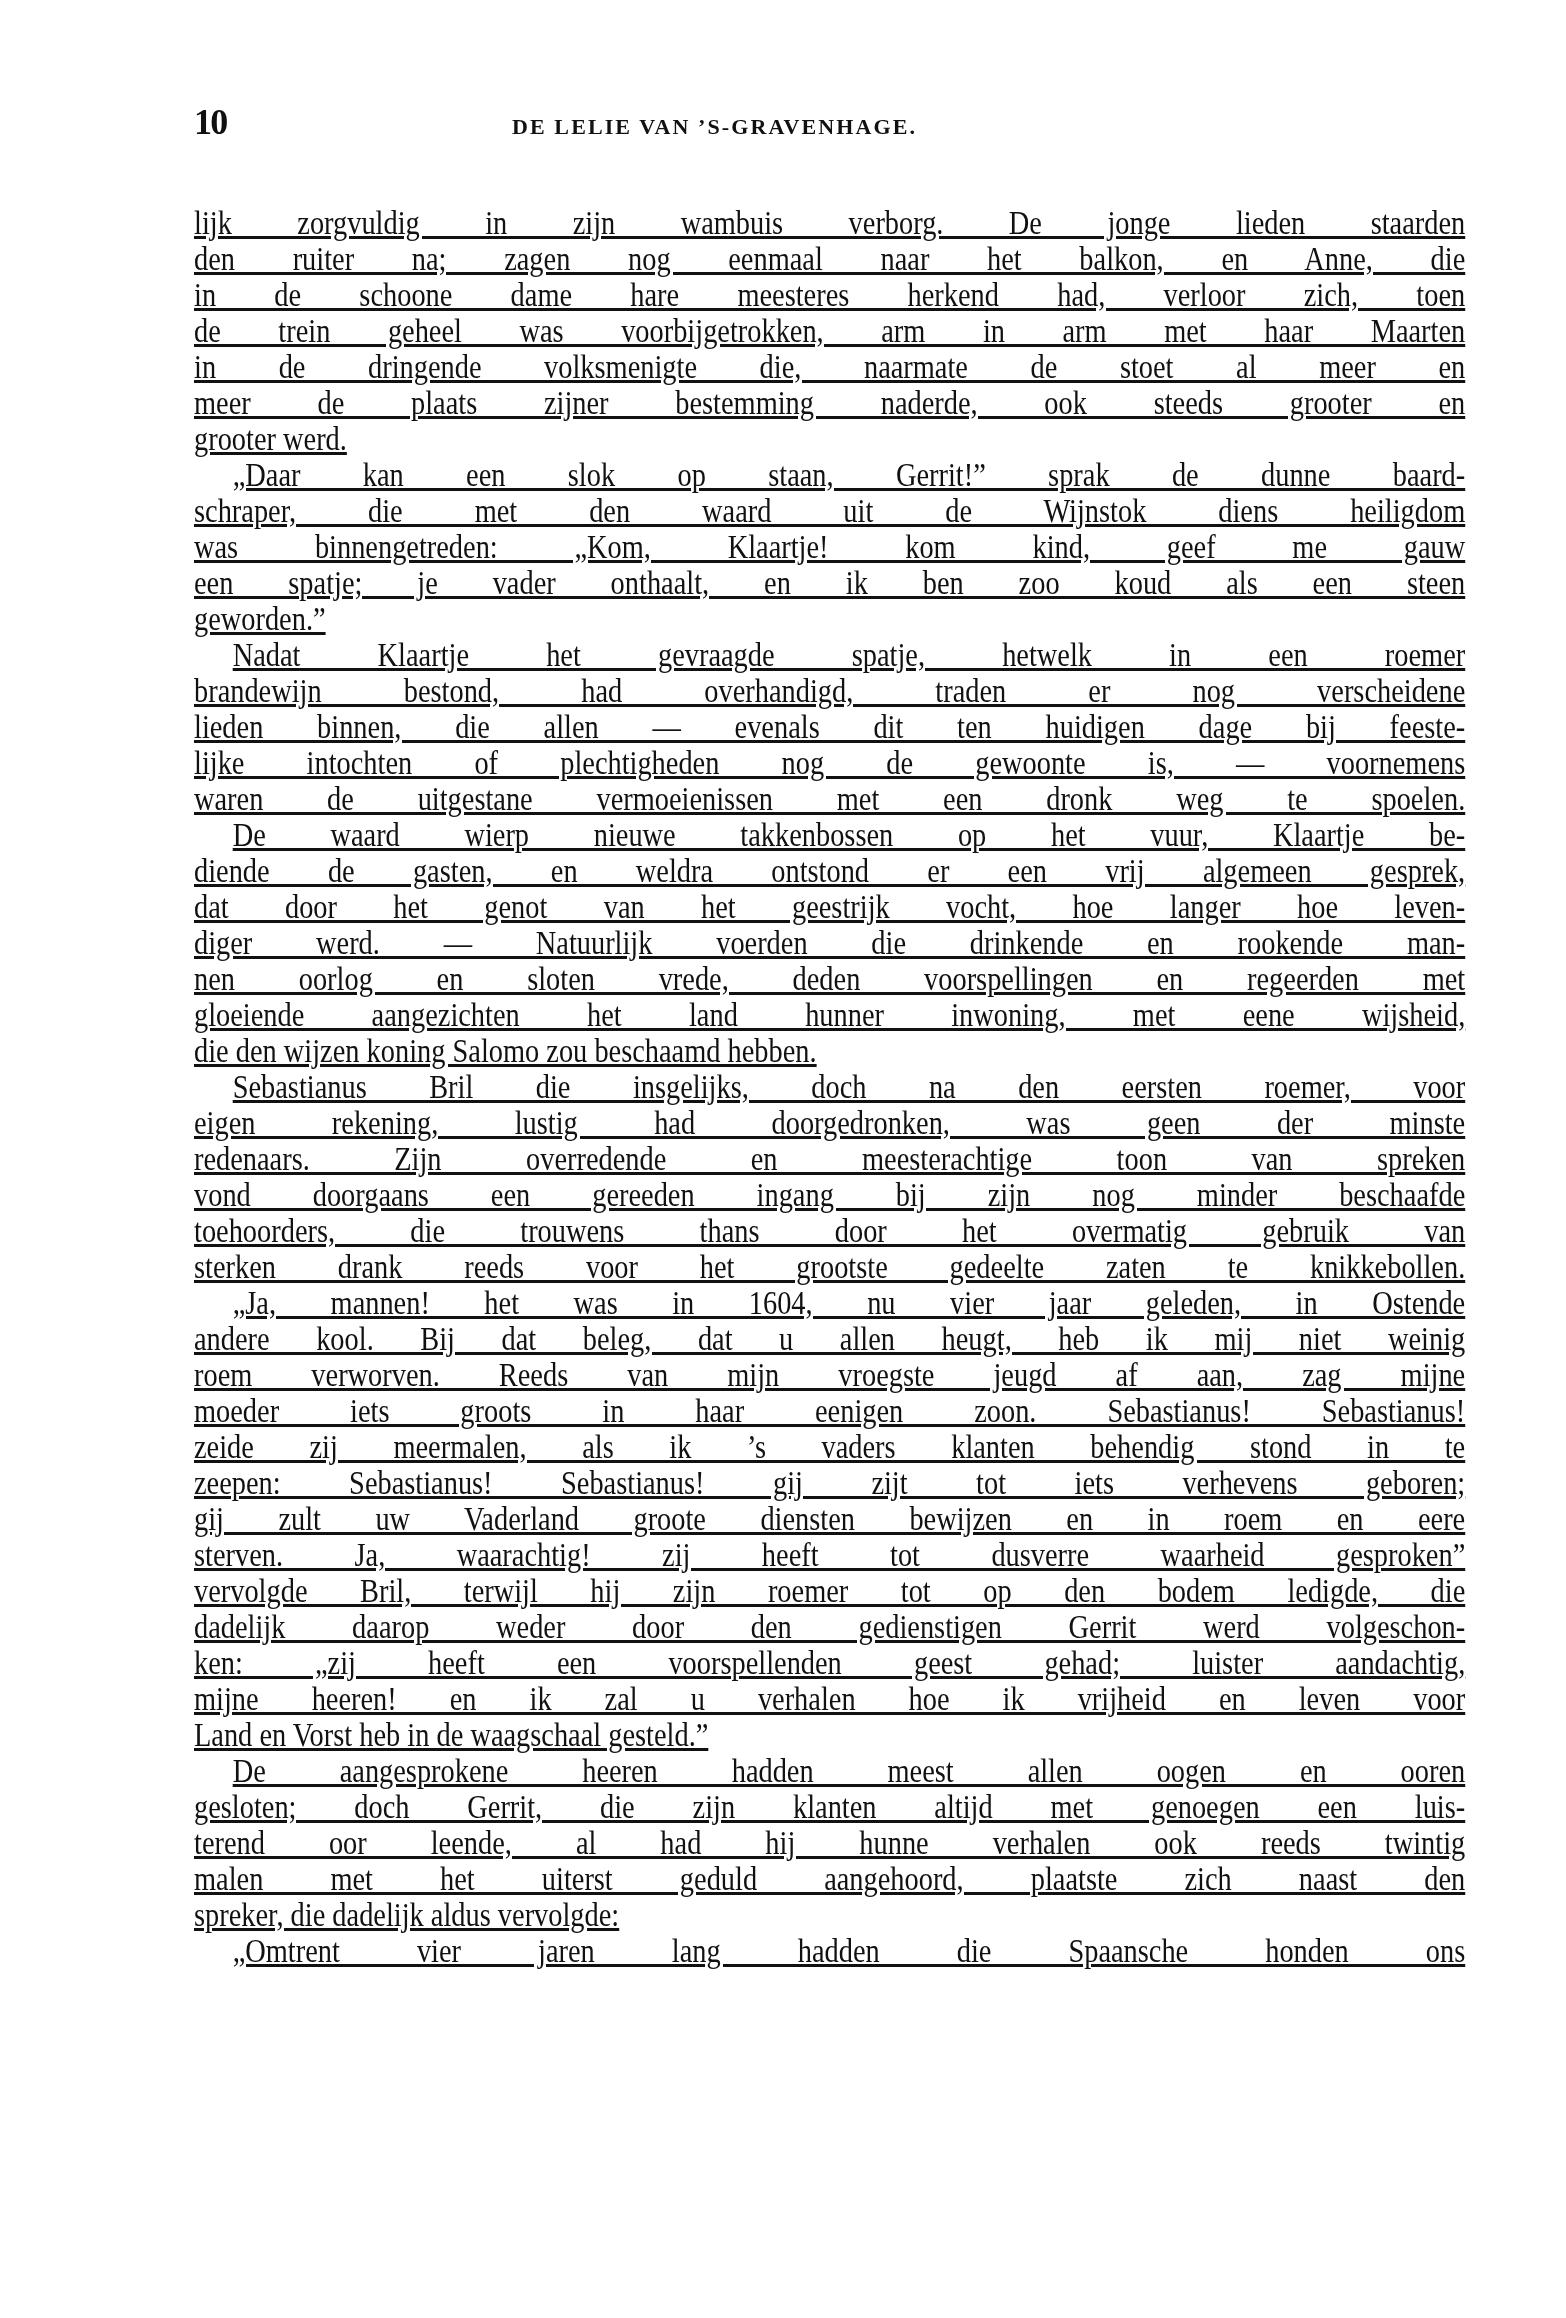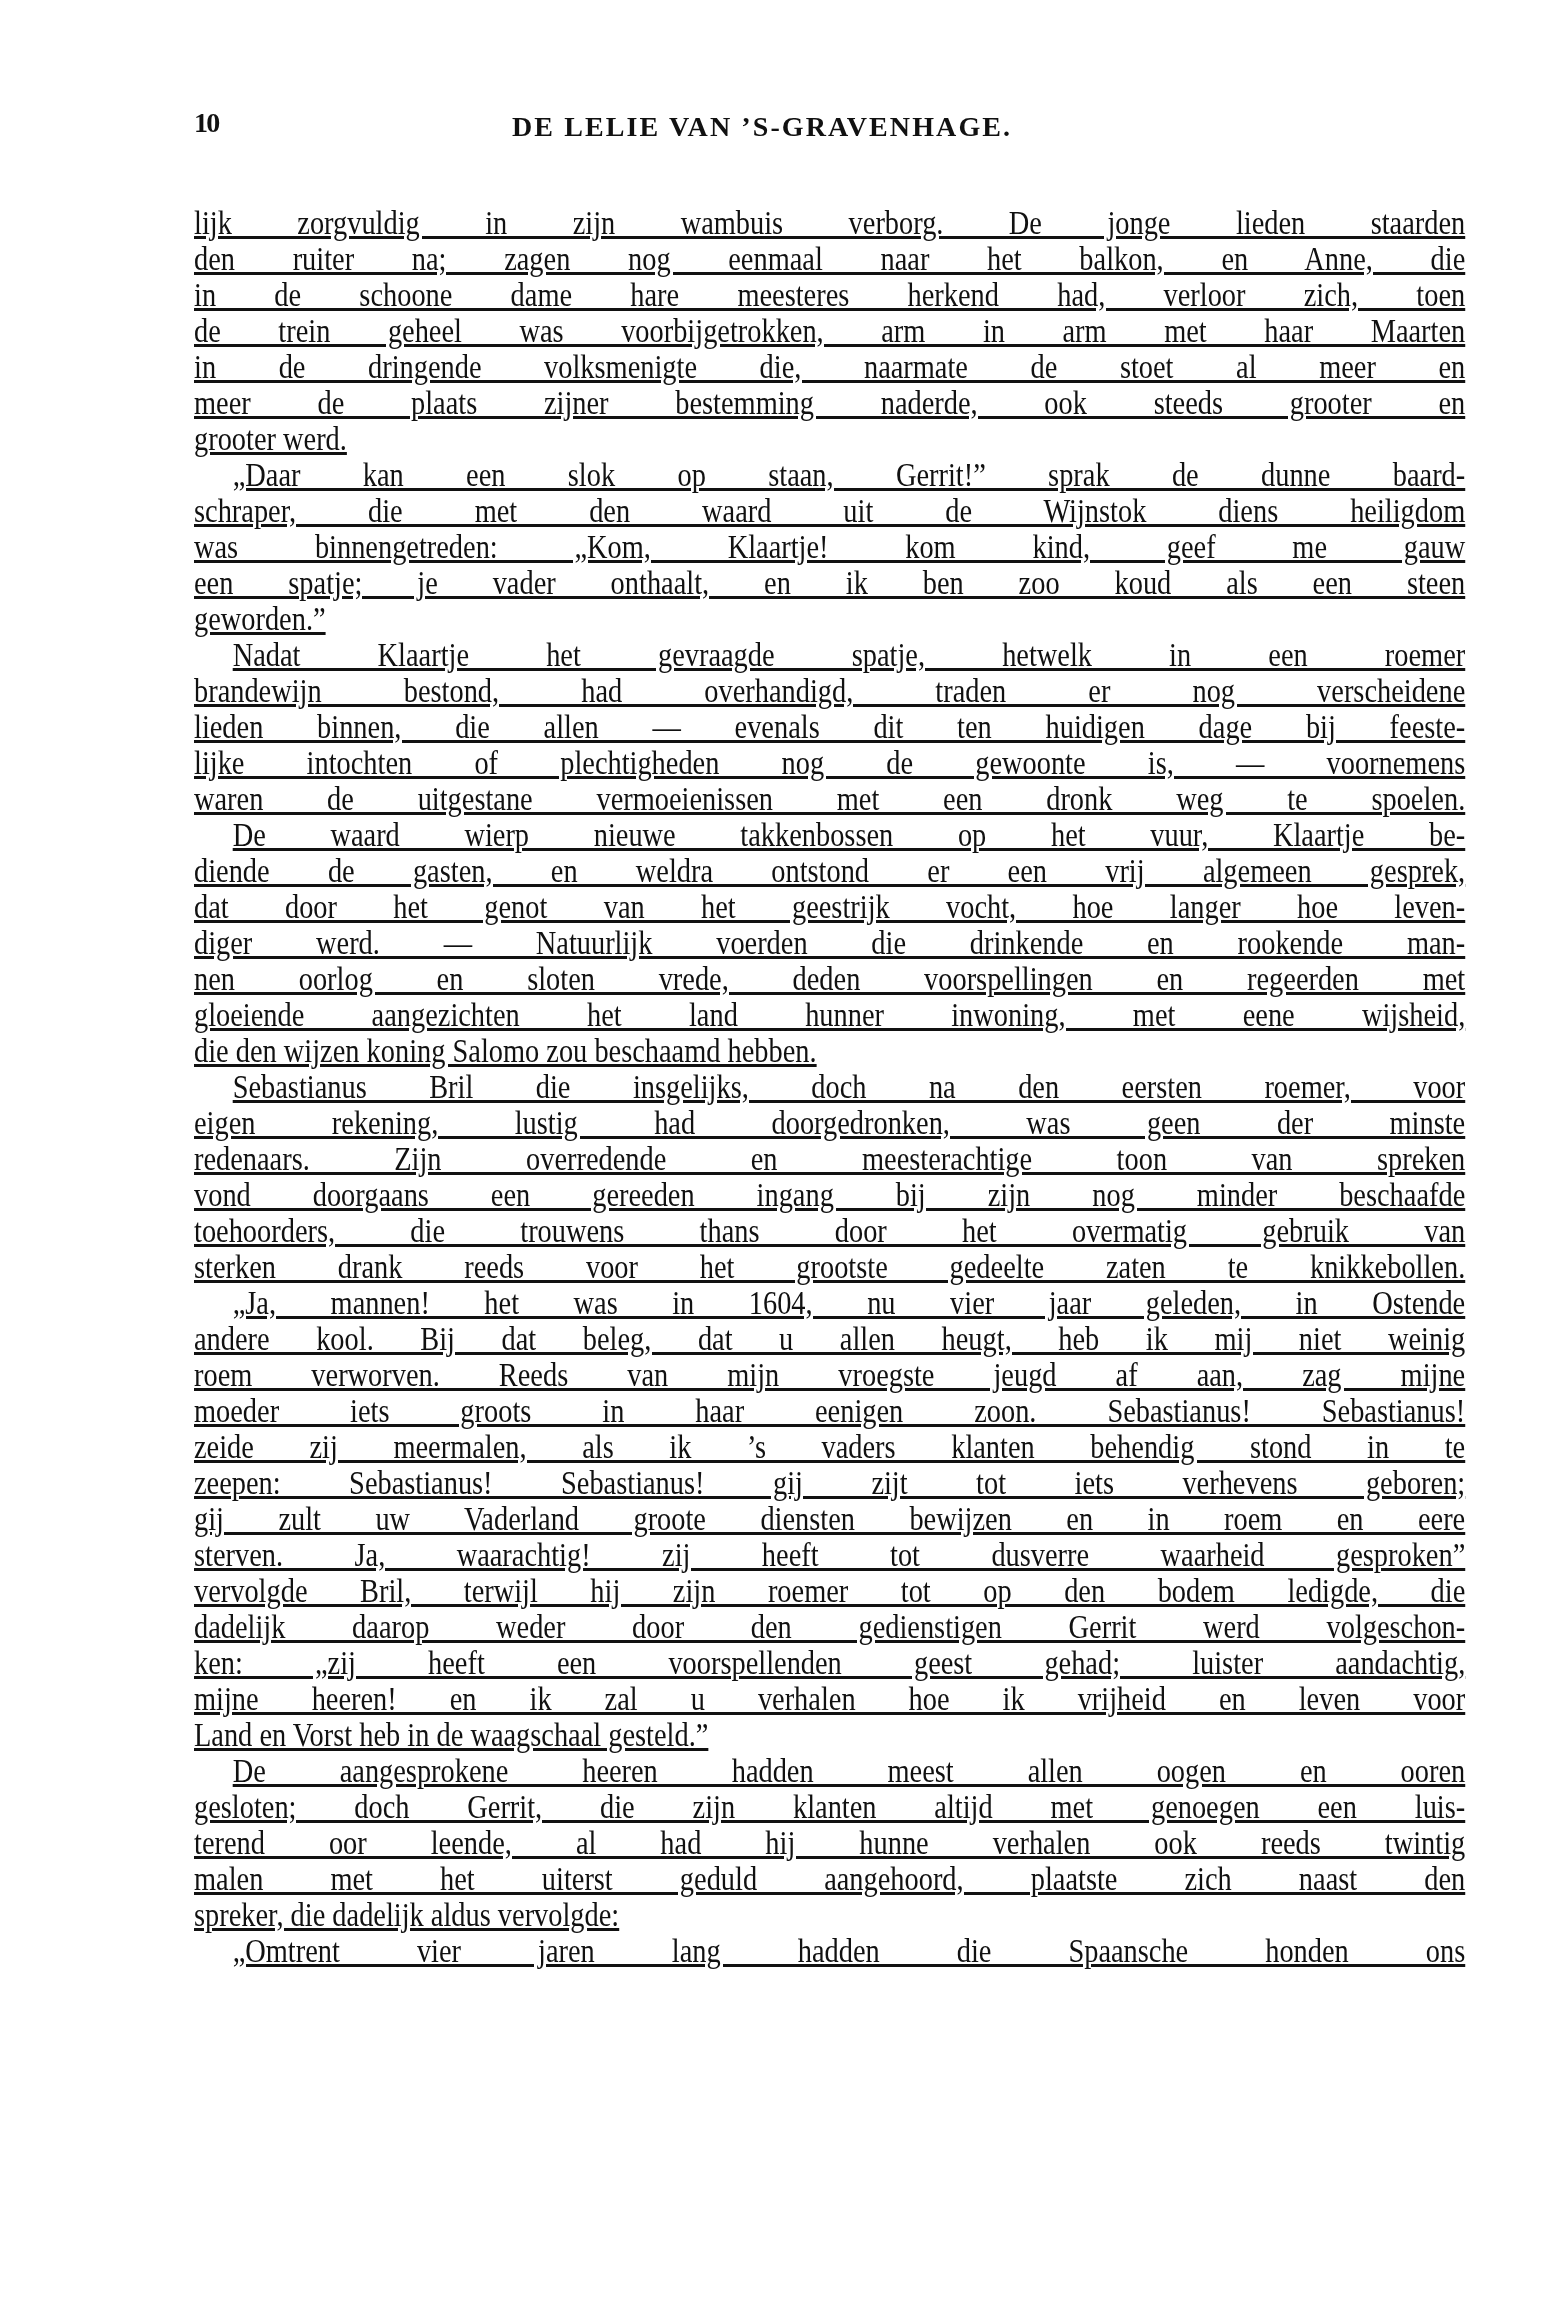--- a/index.html
+++ b/index.html
@@ -27,31 +27,31 @@
       left: 194px;
       width: 1271px;
       height: 45px;
     }
     .page-number {
       position: absolute;
       left: 0;
       top: 0;
       font-family: "Liberation Serif", serif;
       font-weight: bold;
-      font-size: 28px;
+      font-size: 36px;
       line-height: 45px;
       letter-spacing: -1.8px;
     }
     .running-title {
       position: absolute;
       left: 318px;
       top: 9px;
       font-family: "Liberation Serif", serif;
       font-weight: bold;
-      font-size: 28px;
+      font-size: 22px;
       letter-spacing: 2.1px;
       line-height: 36px;
     }
     .body-text {
       position: absolute;
       left: 194px;
       top: 205px;
       width: 1271px;
       text-decoration: underline;
     }

